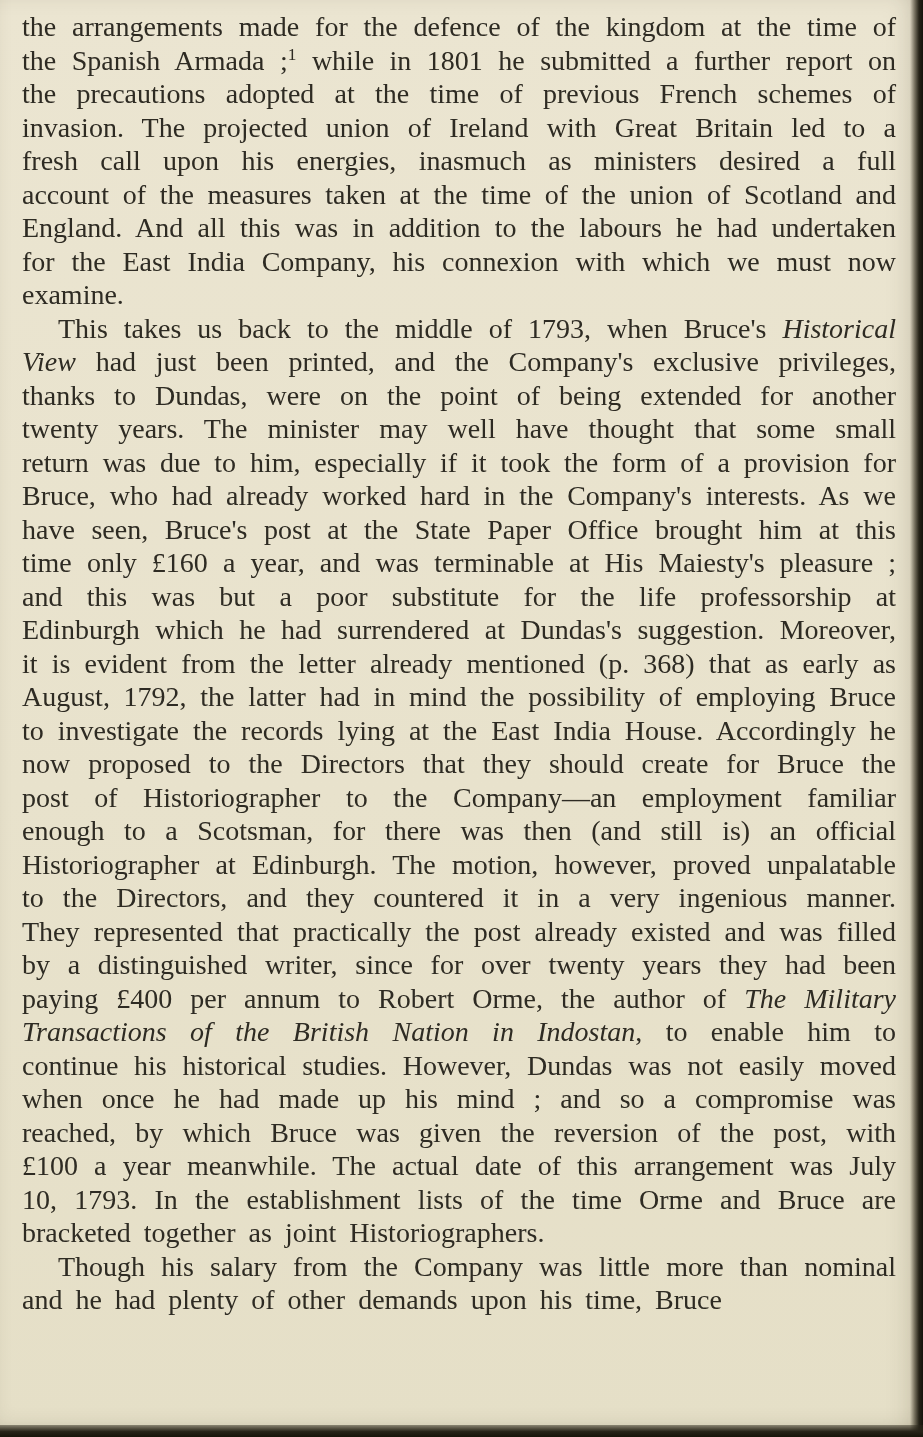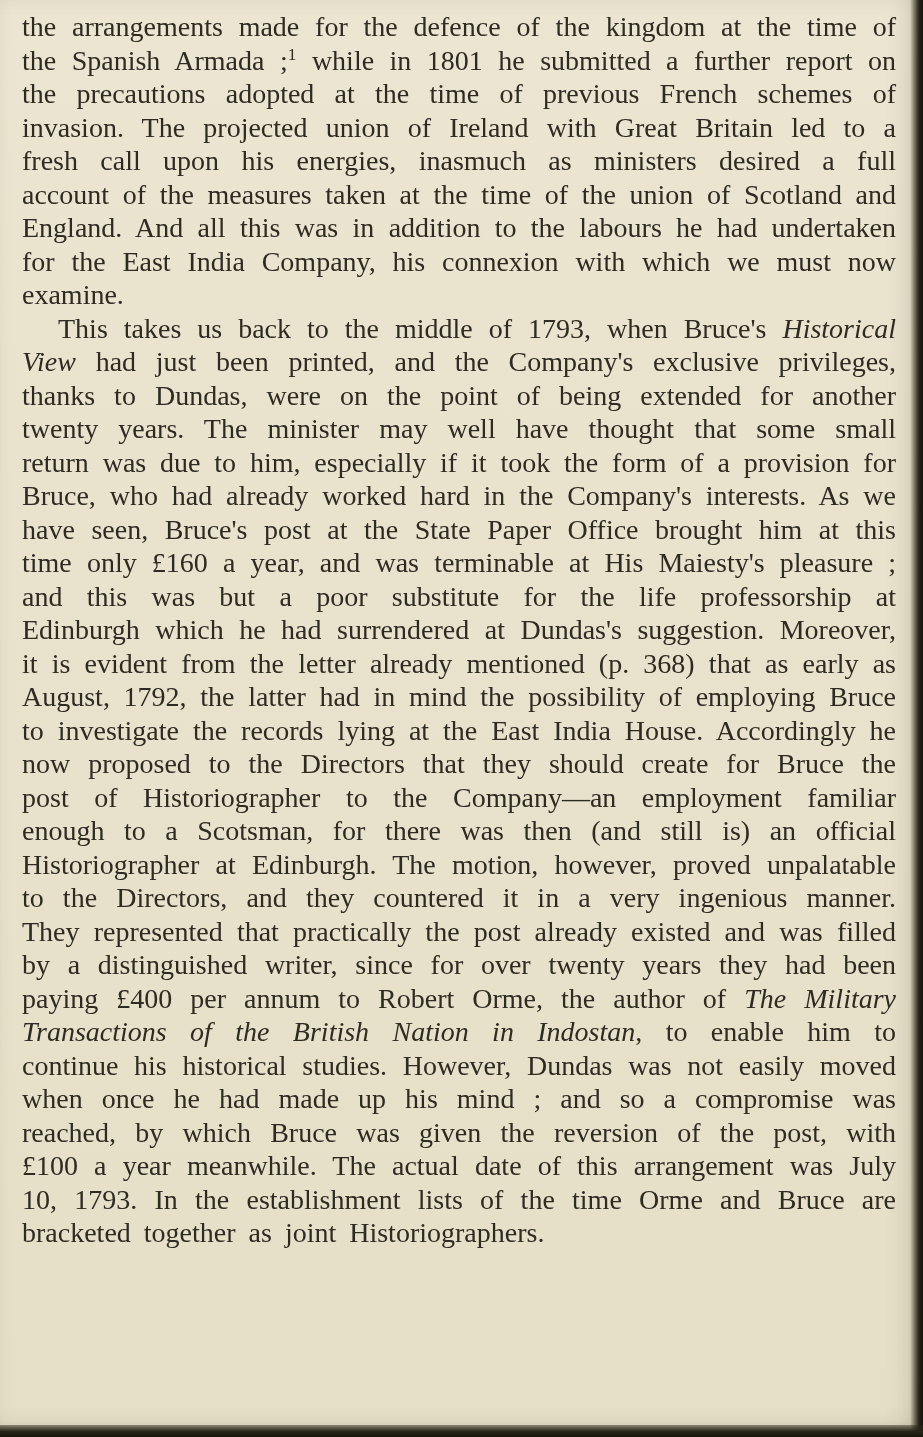--- a/index.html
+++ b/index.html
@@ -66,16 +66,17 @@
     background: linear-gradient(to bottom, rgba(45,40,28,0.45) 0%, #272318 55%, #171409 100%);
   }
 </style>
 </head>
 <body>
 
 <div class="page">
   <div class="text-block">
       <p class="para"><span>the arrangements made for the defence of the kingdom at the time of the Spanish Armada&nbsp;;</span><sup>1</sup><span> while in 1801 he submitted a further report on the precautions adopted at the time of previous French schemes of invasion. The projected union of Ireland with Great Britain led to a fresh call upon his energies, inasmuch as ministers desired a full account of the measures taken at the time of the union of Scotland and England. And all this was in addition to the labours he had undertaken for the East India Company, his connexion with which we must now examine.</span></p>
       <p class="para indent"><span>This takes us back to the middle of 1793, when Bruce's </span><span class="italic">Historical View</span><span> had just been printed, and the Company's exclusive privileges, thanks to Dundas, were on the point of being extended for another twenty years. The minister may well have thought that some small return was due to him, especially if it took the form of a provision for Bruce, who had already worked hard in the Company's interests. As we have seen, Bruce's post at the State Paper Office brought him at this time only £160 a year, and was terminable at His Maiesty's pleasure&nbsp;; and this was but a poor substitute for the life professorship at Edinburgh which he had surrendered at Dundas's suggestion. Moreover, it is evident from the letter already mentioned (p. 368) that as early as August, 1792, the latter had in mind the possibility of employing Bruce to investigate the records lying at the East India House. Accordingly he now proposed to the Directors that they should create for Bruce the post of Historiographer to the Company—an employment familiar enough to a Scotsman, for there was then (and still is) an official Historiographer at Edinburgh. The motion, however, proved unpalatable to the Directors, and they countered it in a very ingenious manner. They represented that practically the post already existed and was filled by a distinguished writer, since for over twenty years they had been paying £400 per annum to Robert Orme, the author of </span><span class="italic">The Military Transactions of the British Nation in Indostan</span><span>, to enable him to continue his historical studies. However, Dundas was not easily moved when once he had made up his mind&nbsp;; and so a compromise was reached, by which Bruce was given the reversion of the post, with £100 a year meanwhile. The actual date of this arrangement was July 10, 1793. In the establishment lists of the time Orme and Bruce are bracketed together as joint Historiographers.</span></p>
+      <p class="para indent"><span>Though his salary from the Company was little more than nominal and he had plenty of other demands upon his time, Bruce</span></p>
     </div>
   <div class="edge-right"></div>
   <div class="edge-bottom"></div>
 </div>
 
 </body></html>

